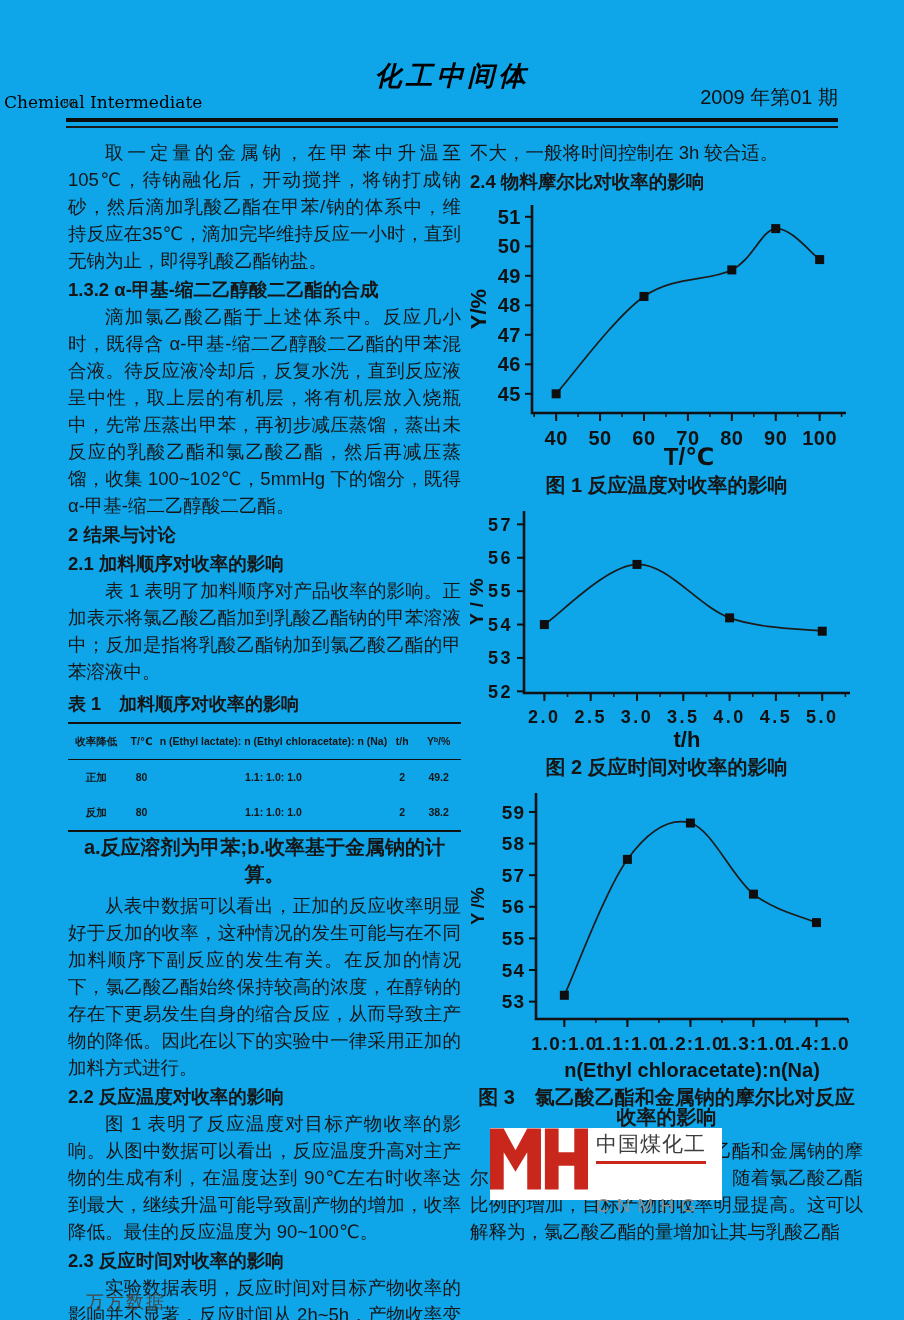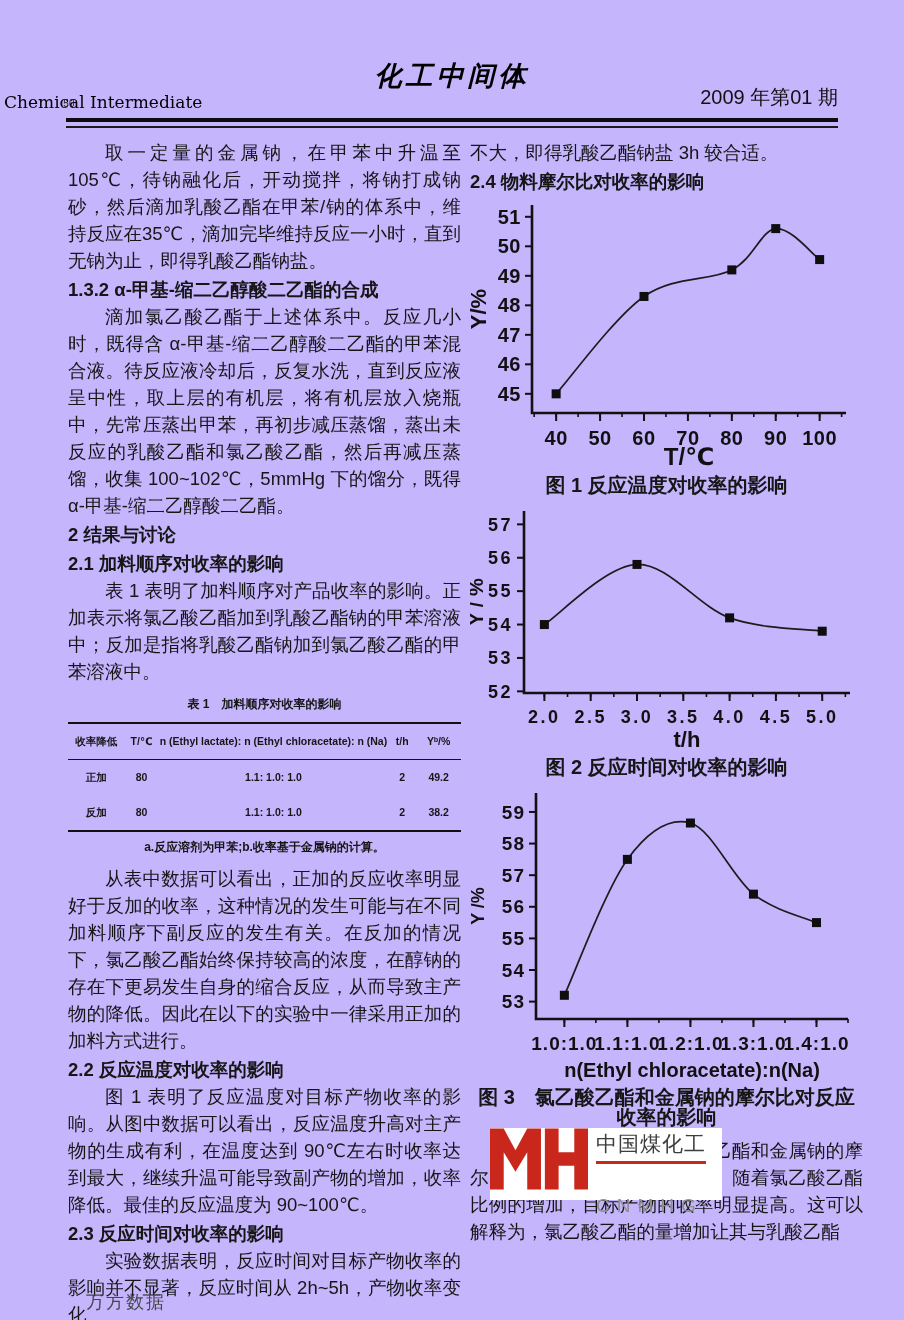--- a/index.html
+++ b/index.html
@@ -1,43 +1,43 @@
 <!DOCTYPE html>
 <html><head>
 <meta charset="utf-8">
 <style>
   html,body{margin:0;padding:0;background:#ffffff;}
-  .page{position:relative;width:904px;height:1320px;background:#c4b5fd;overflow:hidden;
+  .page{position:relative;width:904px;height:1320px;background:#0ea5e9;overflow:hidden;
         font-family:"Liberation Sans","DejaVu Sans",sans-serif;color:#161616;}
   
   .journal-cn{position:absolute;top:58px;left:0;width:100%;text-align:center;
       font-family:"DejaVu Serif",serif;font-weight:bold;font-style:italic;
       font-size:27px;letter-spacing:4px;color:#000;}
   .journal-en{position:absolute;top:92px;left:4px;width:100%;text-align:left;
       font-family:"DejaVu Serif",serif;font-size:17px;color:#000;}
   .page-num{position:absolute;top:98px;left:60px;font-size:10px;color:#222;}
   .issue{position:absolute;top:84px;right:66px;font-size:20px;color:#111;}
   .header-rule{position:absolute;top:118px;left:66px;width:772px;height:4px;
       border-top:4px solid #0d0d0d;border-bottom:2px solid #1a1a1a;}
   
   .col{position:absolute;top:139px;width:393px;font-size:18.5px;line-height:27px;
       text-align:justify;text-justify:inter-ideograph;}
   .col-left{left:68px;}
   .col-right{left:470px;}
   p.para{margin:0;}
   p.indent{text-indent:2em;}
   .sec-heading{font-weight:bold;margin:2px 0 0 0;line-height:27px;}
   
-  .tbl-caption{font-weight:bold;font-size:12px;text-align:center;margin:6px 0 4px 0;}
+  .tbl-caption{font-weight:bold;font-size:18px;margin:6px 0 4px 0;}
   table.data-table{width:100%;border-collapse:collapse;font-size:10.5px;
       border-top:2px solid #111;border-bottom:2px solid #111;margin:0 0 2px 0;}
   table.data-table th{font-weight:bold;border-bottom:1.5px solid #111;padding:4px 1px;}
   table.data-table td{padding:4px 1px;font-weight:bold;}
   table.data-table th,table.data-table td{text-align:center;white-space:nowrap;}
-  .tbl-footnote{font-weight:bold;font-size:12px;text-align:center;margin:2px 0 4px 0;}
+  .tbl-footnote{font-weight:bold;font-size:20px;text-align:center;margin:2px 0 4px 0;}
   
   .figure{margin:0;}
   .fig1-block{margin-top:4px;}
   svg.chart{display:block;}
   svg.chart text{font-family:"Liberation Sans","DejaVu Sans",sans-serif;fill:#111;}
   .fig-caption{font-weight:bold;font-size:20px;text-align:center;line-height:20px;margin:4px 0 10px 0;}
   
   .watermark{position:absolute;left:490px;top:1128px;width:232px;height:72px;
       background:#ffffff;display:flex;align-items:flex-start;}
   .wm-logo{flex:0 0 auto;}
@@ -105,21 +105,21 @@
     <div class="tbl-footnote">a.反应溶剂为甲苯;b.收率基于金属钠的计算。</div>
 
     <p class="para indent">从表中数据可以看出，正加的反应收率明显好于反加的收率，这种情况的发生可能与在不同加料顺序下副反应的发生有关。在反加的情况下，氯乙酸乙酯始终保持较高的浓度，在醇钠的存在下更易发生自身的缩合反应，从而导致主产物的降低。因此在以下的实验中一律采用正加的加料方式进行。</p>
     <p class="sec-heading">2.2 反应温度对收率的影响</p>
     <p class="para indent">图 1 表明了反应温度对目标产物收率的影响。从图中数据可以看出，反应温度升高对主产物的生成有利，在温度达到 90℃左右时收率达到最大，继续升温可能导致副产物的增加，收率降低。最佳的反应温度为 90~100℃。</p>
     <p class="sec-heading">2.3 反应时间对收率的影响</p>
     <p class="para indent">实验数据表明，反应时间对目标产物收率的影响并不显著，反应时间从 2h~5h，产物收率变化</p>
   </div>
 
   <div class="col col-right">
-    <p class="para">不大，即得乳酸乙酯钠盐 3h 较合适。</p>
+    <p class="para">不大，一般将时间控制在 3h 较合适。</p>
     <p class="sec-heading">2.4 物料摩尔比对收率的影响</p>
 
     <div class="figure fig1-block">
       <svg class="chart" width="392" height="272" viewBox="0 0 392 272">
           <path d="M62,6 L62,214 L376,214" fill="none" stroke="#111" stroke-width="2.6"></path>
           <line x1="62" y1="194.82269503546104" x2="55" y2="194.82269503546104" stroke="#111" stroke-width="2"></line>
           <text x="51" y="201.82269503546104" text-anchor="end" font-size="20" font-weight="bold" letter-spacing="0.5">45</text>
           <line x1="62" y1="165.31914893617022" x2="55" y2="165.31914893617022" stroke="#111" stroke-width="2"></line>
           <text x="51" y="172.31914893617022" text-anchor="end" font-size="20" font-weight="bold" letter-spacing="0.5">46</text>
           <line x1="62" y1="135.81560283687944" x2="55" y2="135.81560283687944" stroke="#111" stroke-width="2"></line>

